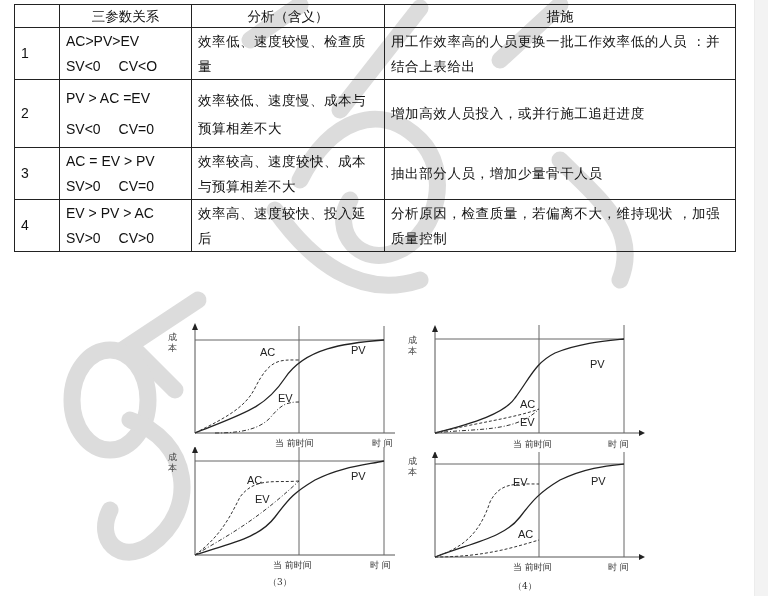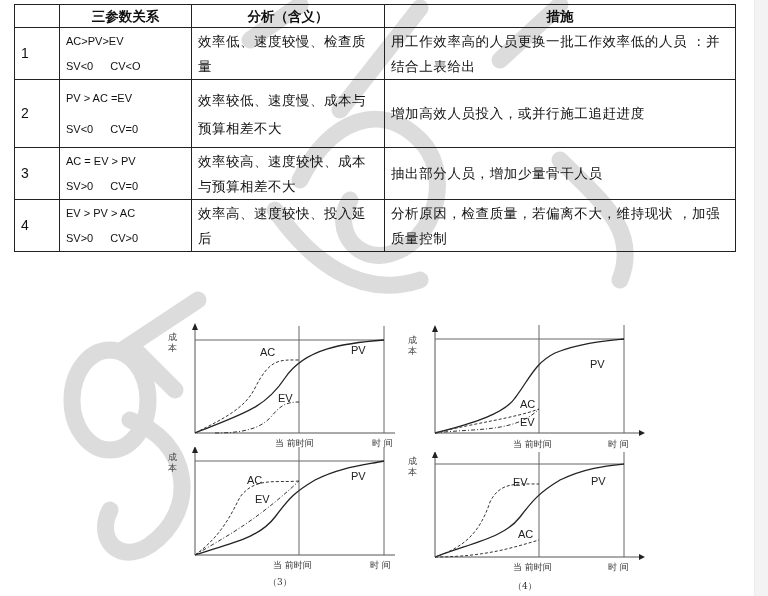--- a/index.html
+++ b/index.html
@@ -16,23 +16,23 @@
   .watermark { position:absolute; left:0; top:0; width:768px; height:596px; pointer-events:none; z-index:1; }
   table.measures {
     position:absolute; left:14px; top:4px; width:722px;
     border-collapse:collapse; z-index:2; background:transparent;
     font-size:13.5px;
   }
   table.measures td, table.measures th {
     border:1.5px solid #222; padding:0 6px; vertical-align:middle;
     font-weight:normal; line-height:25px;
   }
-  table.measures th { height:22px; line-height:22px; text-align:center; font-family:"DejaVu Serif", serif; font-size:13.5px;font-weight:bold; }
+  table.measures th { height:22px; line-height:22px; text-align:center; font-family:"DejaVu Serif", serif; font-size:13.5px; }
   td.num { width:32px; vertical-align:top; padding-top:2px; font-family:"Liberation Sans", sans-serif; font-size:14px; }
-  td.rel { width:119px; font-family:"Liberation Sans", sans-serif; font-size:11px; }
+  td.rel { width:119px; font-family:"Liberation Sans", sans-serif; font-size:14px; }
   td.ana { width:180px; font-family:"DejaVu Serif", serif; font-size:13.5px; letter-spacing:0.5px; }
   td.mea { font-family:"DejaVu Serif", serif; font-size:13.5px; letter-spacing:0.6px; }
   .rel .line2 { word-spacing:14px; }
   .para {
     position:absolute; left:14px; top:262px; width:730px; z-index:2;
     font-family:"DejaVu Serif", serif; font-size:13.5px; line-height:25px;
     letter-spacing:0.4px;
   }
   .para .indent { padding-left:28px; }
   .chart { position:absolute; z-index:2; }

